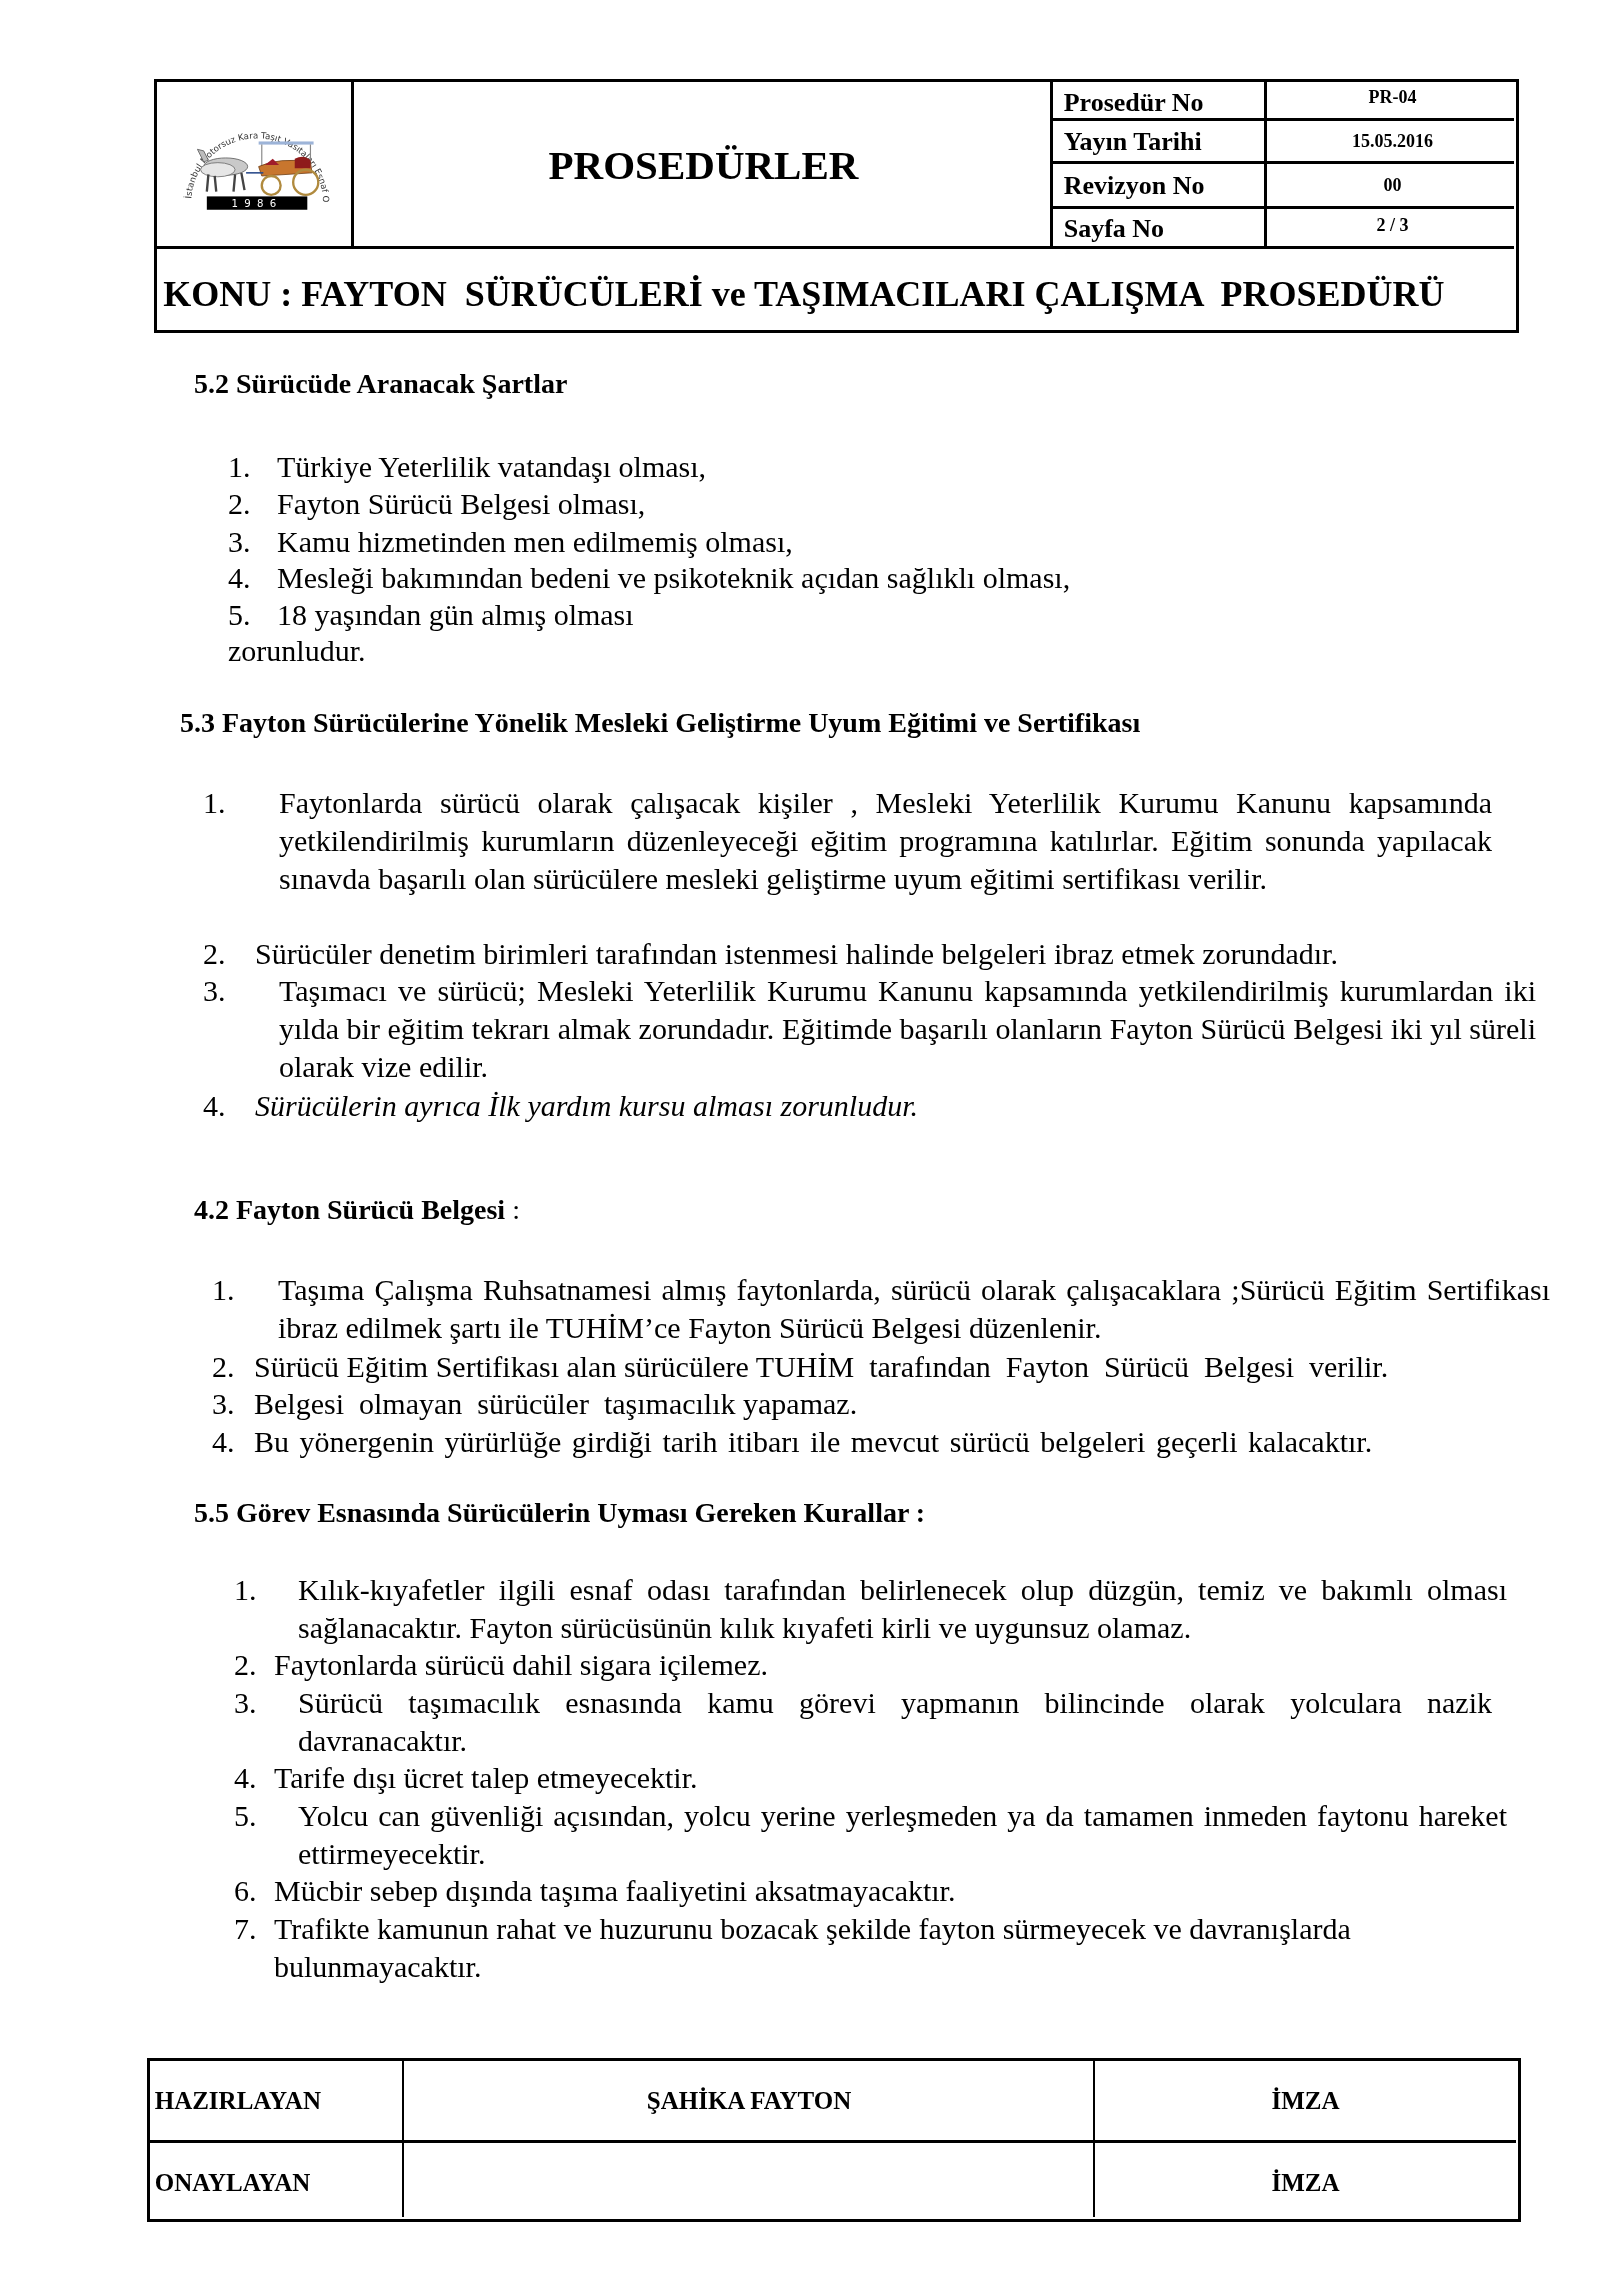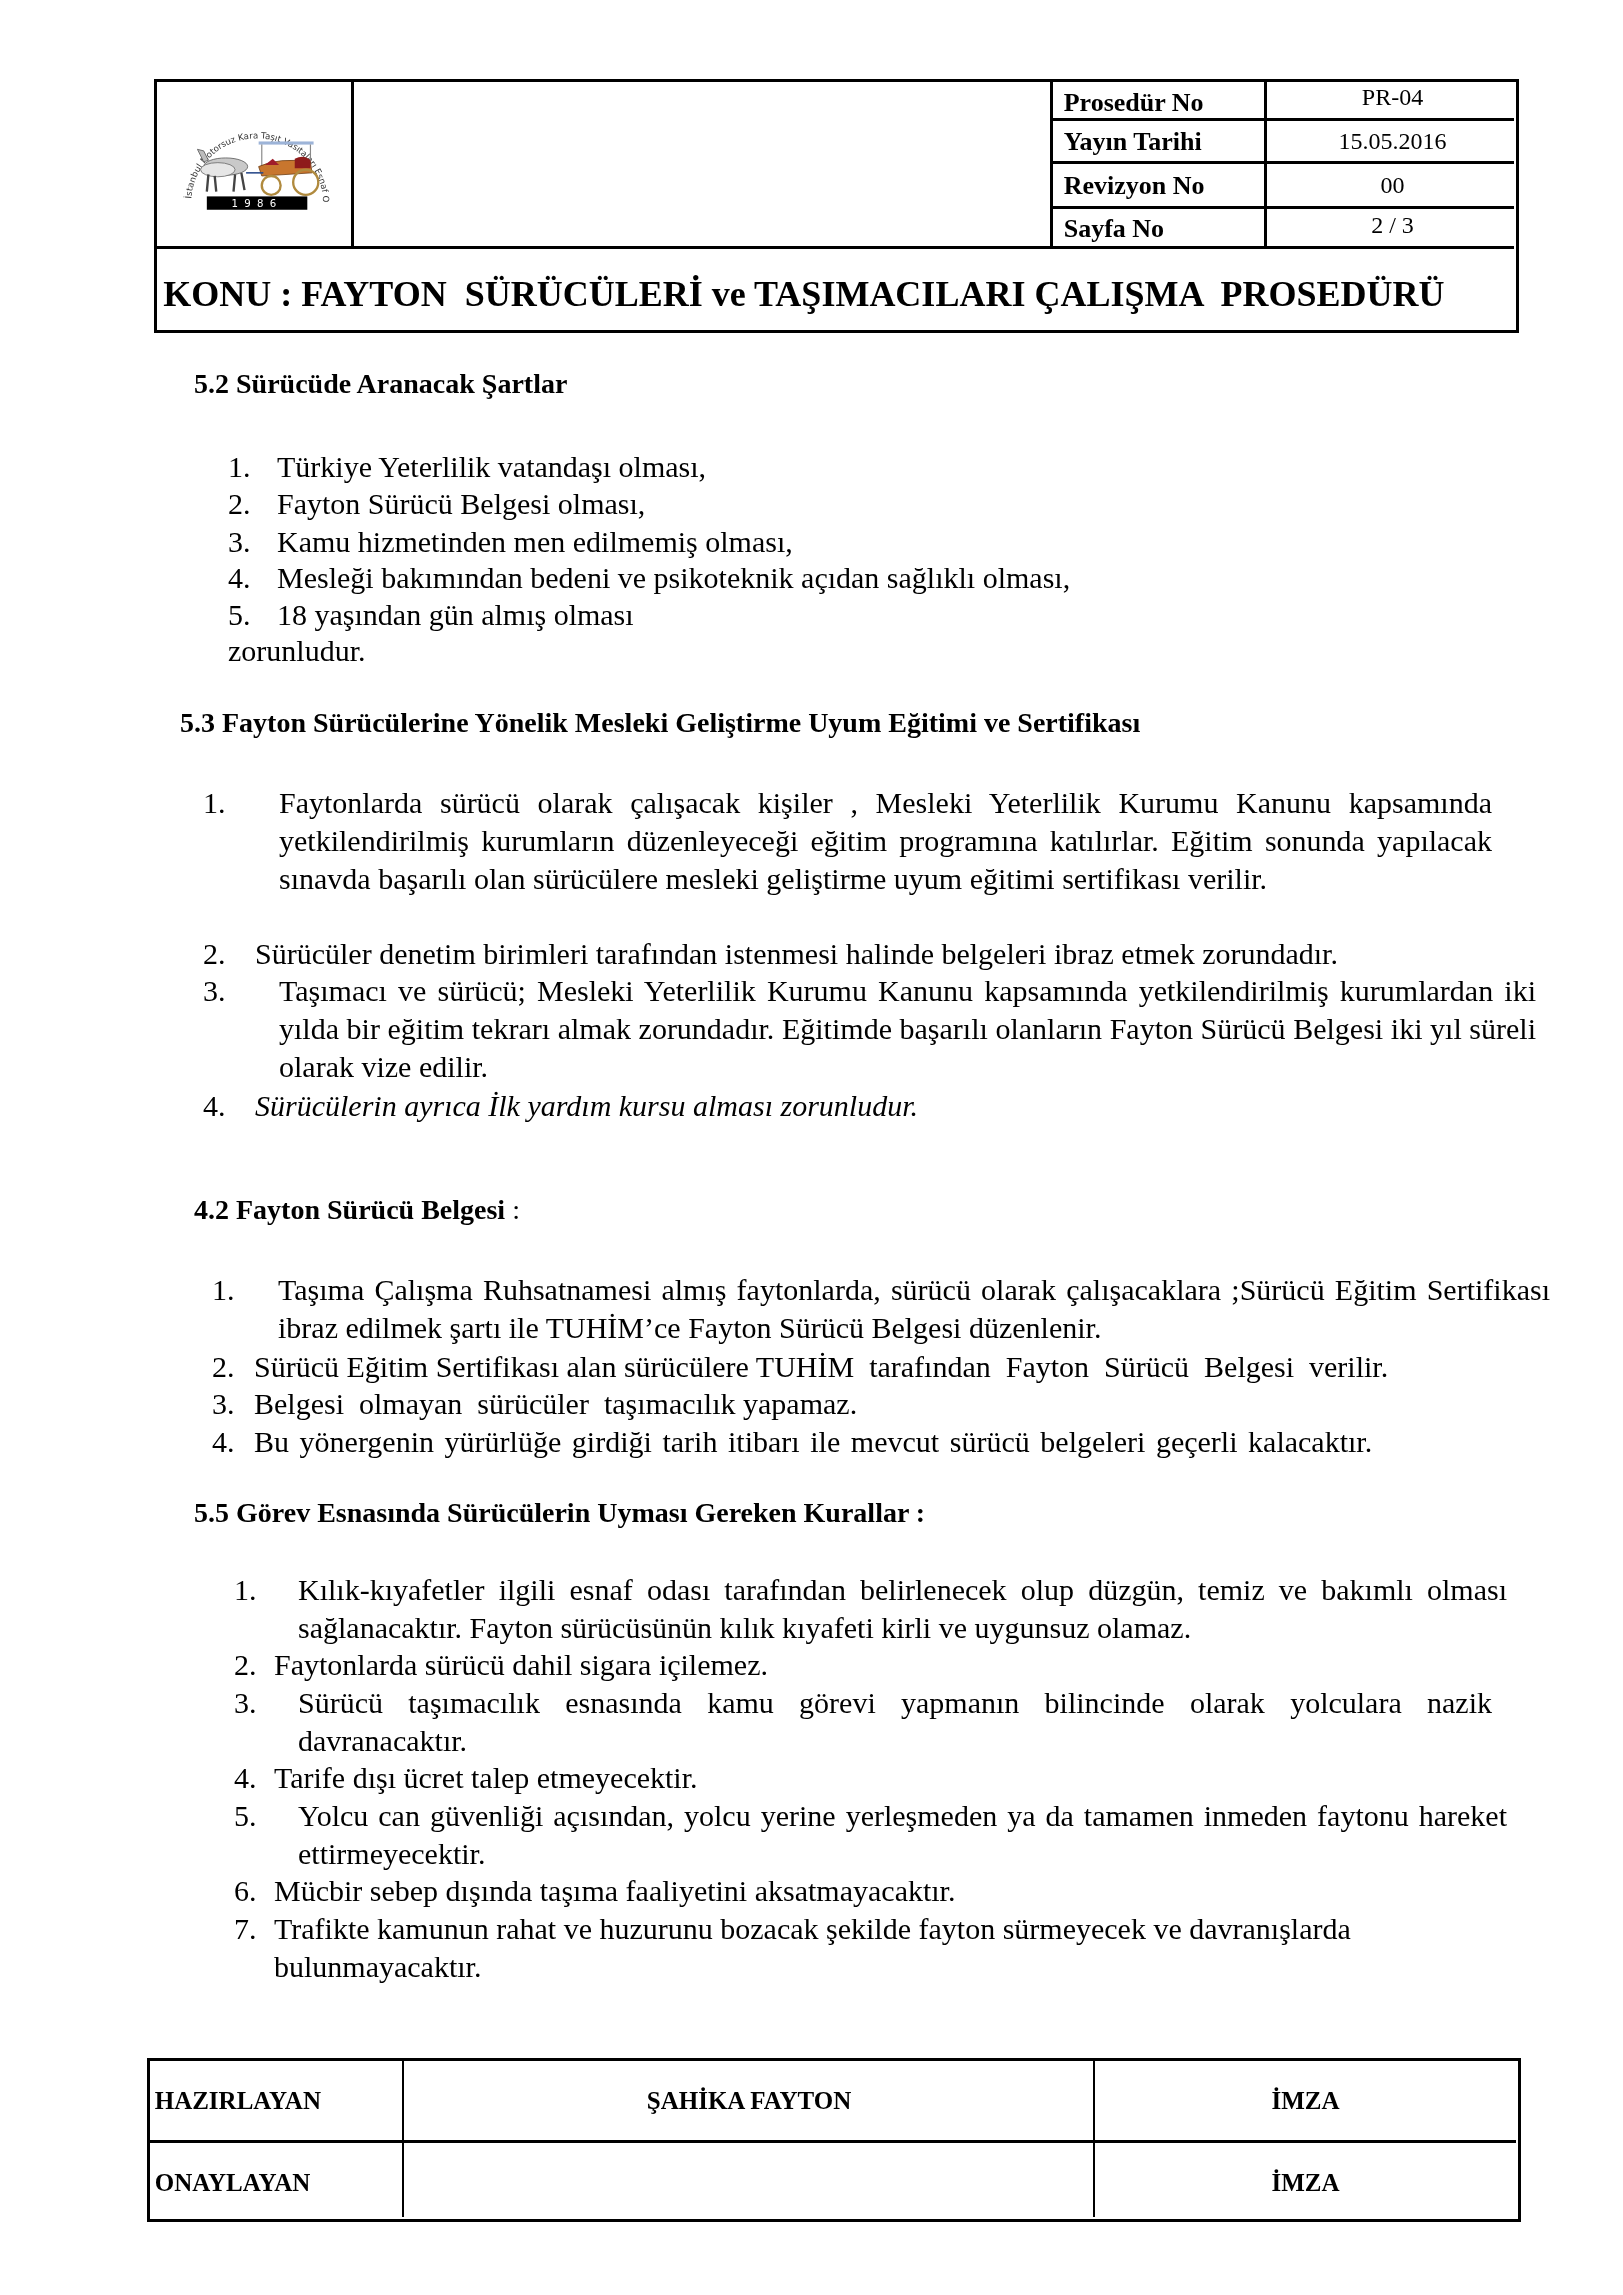--- a/index.html
+++ b/index.html
@@ -12,21 +12,21 @@
   .hdr .vline { position: absolute; top: 0; width: 0; border-left: 3.1px solid #000; }
   .hdr .hline { position: absolute; height: 0; border-top: 3.1px solid #000; }
   .logo-cell { position: absolute; left: 0; top: 0; width: 197px; height: 166px;
                display: flex; align-items: center; justify-content: center; }
   .title-cell { position: absolute; left: 197px; top: 0; width: 699px; height: 166px;
                 display: flex; align-items: center; justify-content: center;
                 font-weight: bold; font-size: 41px; }
   .meta-label { position: absolute; left: 902px; width: 210px; height: 41px;
                 font-weight: bold; font-size: 26px; line-height: 41px; padding-left: 4.7px; box-sizing: border-box; }
   .meta-value { position: absolute; left: 1114px; width: 243px; height: 41px;
-                font-weight: normal; font-size: 24px; line-height: 41px; text-align: center; }
+                font-weight: bold; font-size: 18px; line-height: 41px; text-align: center; }
   .konu { position: absolute; left: 6.3px; top: 173px; width: 1343px; height: 79px;
           font-weight: bold; font-size: 36px; line-height: 79px; white-space: pre; }
 
   
   .h2 { position: absolute; font-weight: bold; font-size: 28px; white-space: pre; }
   .li { position: absolute; font-size: 30px; line-height: 38px; }
   .li .num { position: absolute; left: 0; top: 0; }
   .li .txt { position: absolute; top: 0; }
   .justify { text-align: justify; text-align-last: left; margin-left: 24px; }
   .plain { position: absolute; font-size: 30px; line-height: 38px; white-space: pre; }
@@ -72,20 +72,21 @@
       <path d="M112,70 L122,62 L130,70 Z" fill="#a01c2a"></path>
       <line x1="88" y1="80" x2="110" y2="80" stroke="#2a4a8a" stroke-width="2"></line>
       <circle cx="120" cy="96" r="12" fill="none" stroke="#b08a3e" stroke-width="3"></circle>
       <circle cx="164" cy="92" r="16" fill="none" stroke="#b08a3e" stroke-width="3"></circle>
 
       <rect x="38" y="110" width="128" height="17" fill="#000"></rect>
       <text x="102" y="123" text-anchor="middle" font-family="DejaVu Sans, sans-serif" font-size="13" fill="#fff" letter-spacing="8">1986</text>
     </svg>
   </div>
 
+  <div class="title-cell">PROSEDÜRLER</div>
 
   <div class="meta-label" style="top:0;">Prosedür No</div>
   <div class="meta-value" style="top:-4.7px;">PR-04</div>
   <div class="meta-label" style="top:39px;">Yayın Tarihi</div>
   <div class="meta-value" style="top:39px;">15.05.2016</div>
   <div class="meta-label" style="top:83px;">Revizyon No</div>
   <div class="meta-value" style="top:83px;">00</div>
   <div class="meta-label" style="top:126px;">Sayfa No</div>
   <div class="meta-value" style="top:123px;">2 / 3</div>
 

